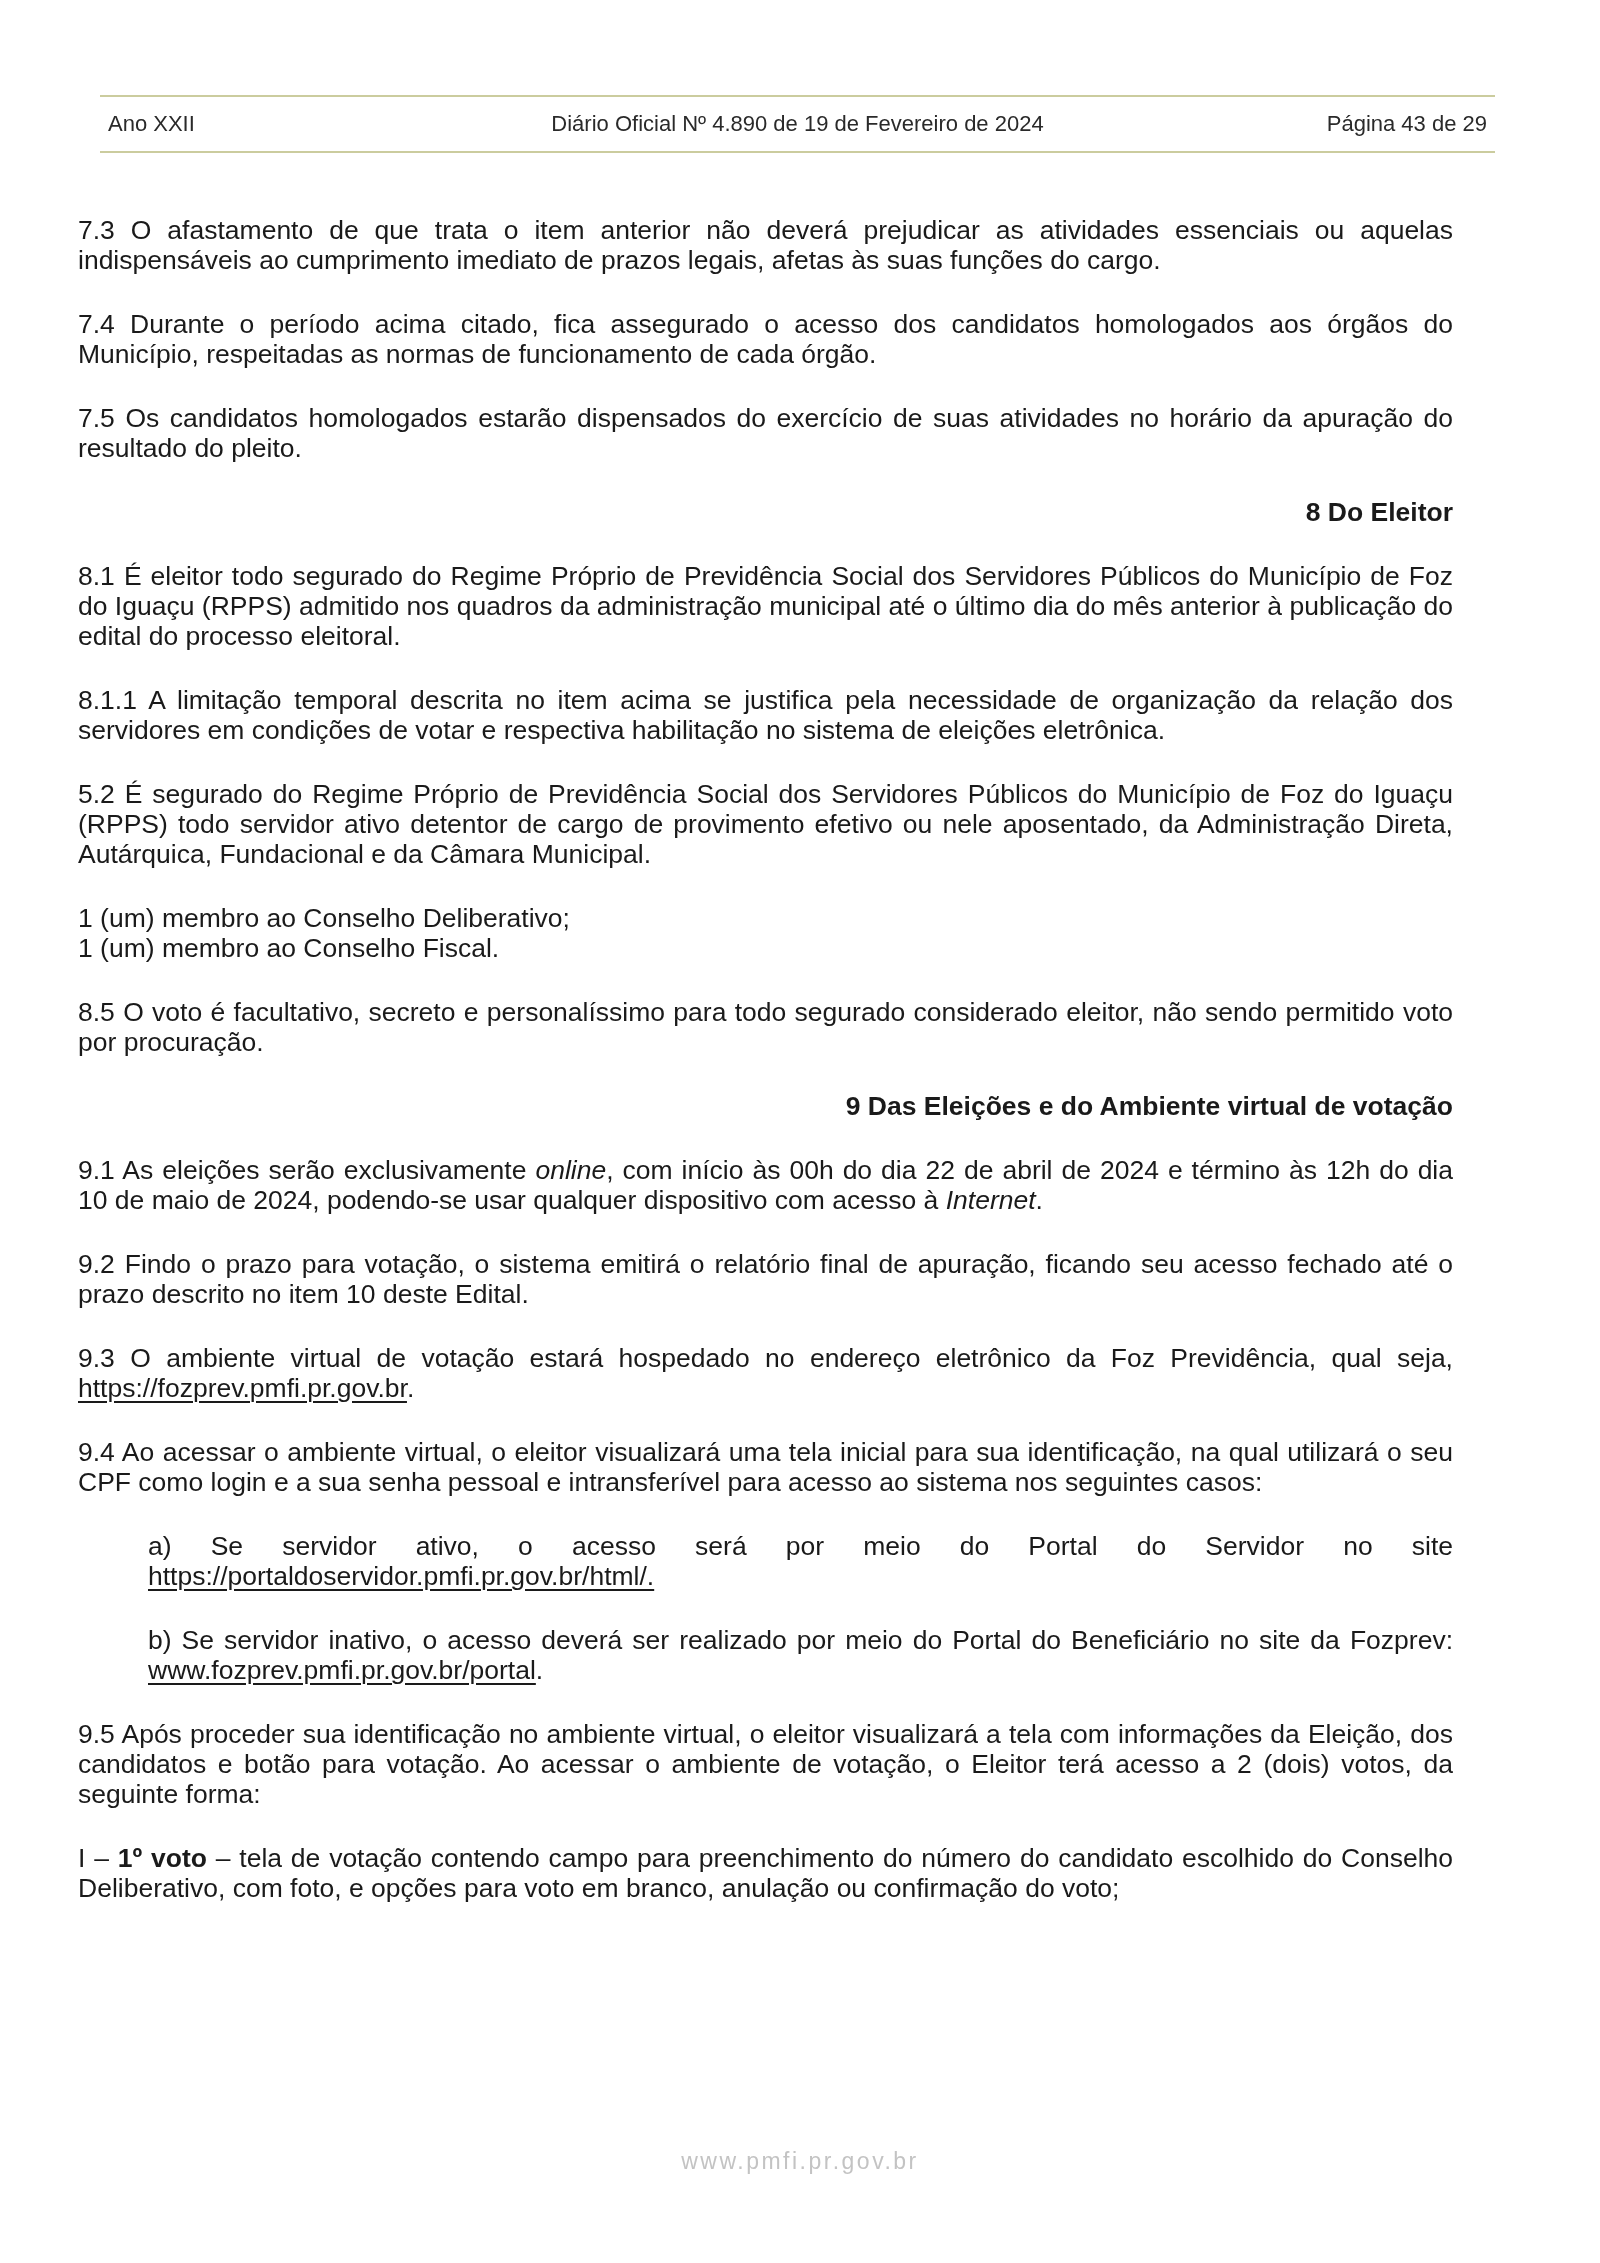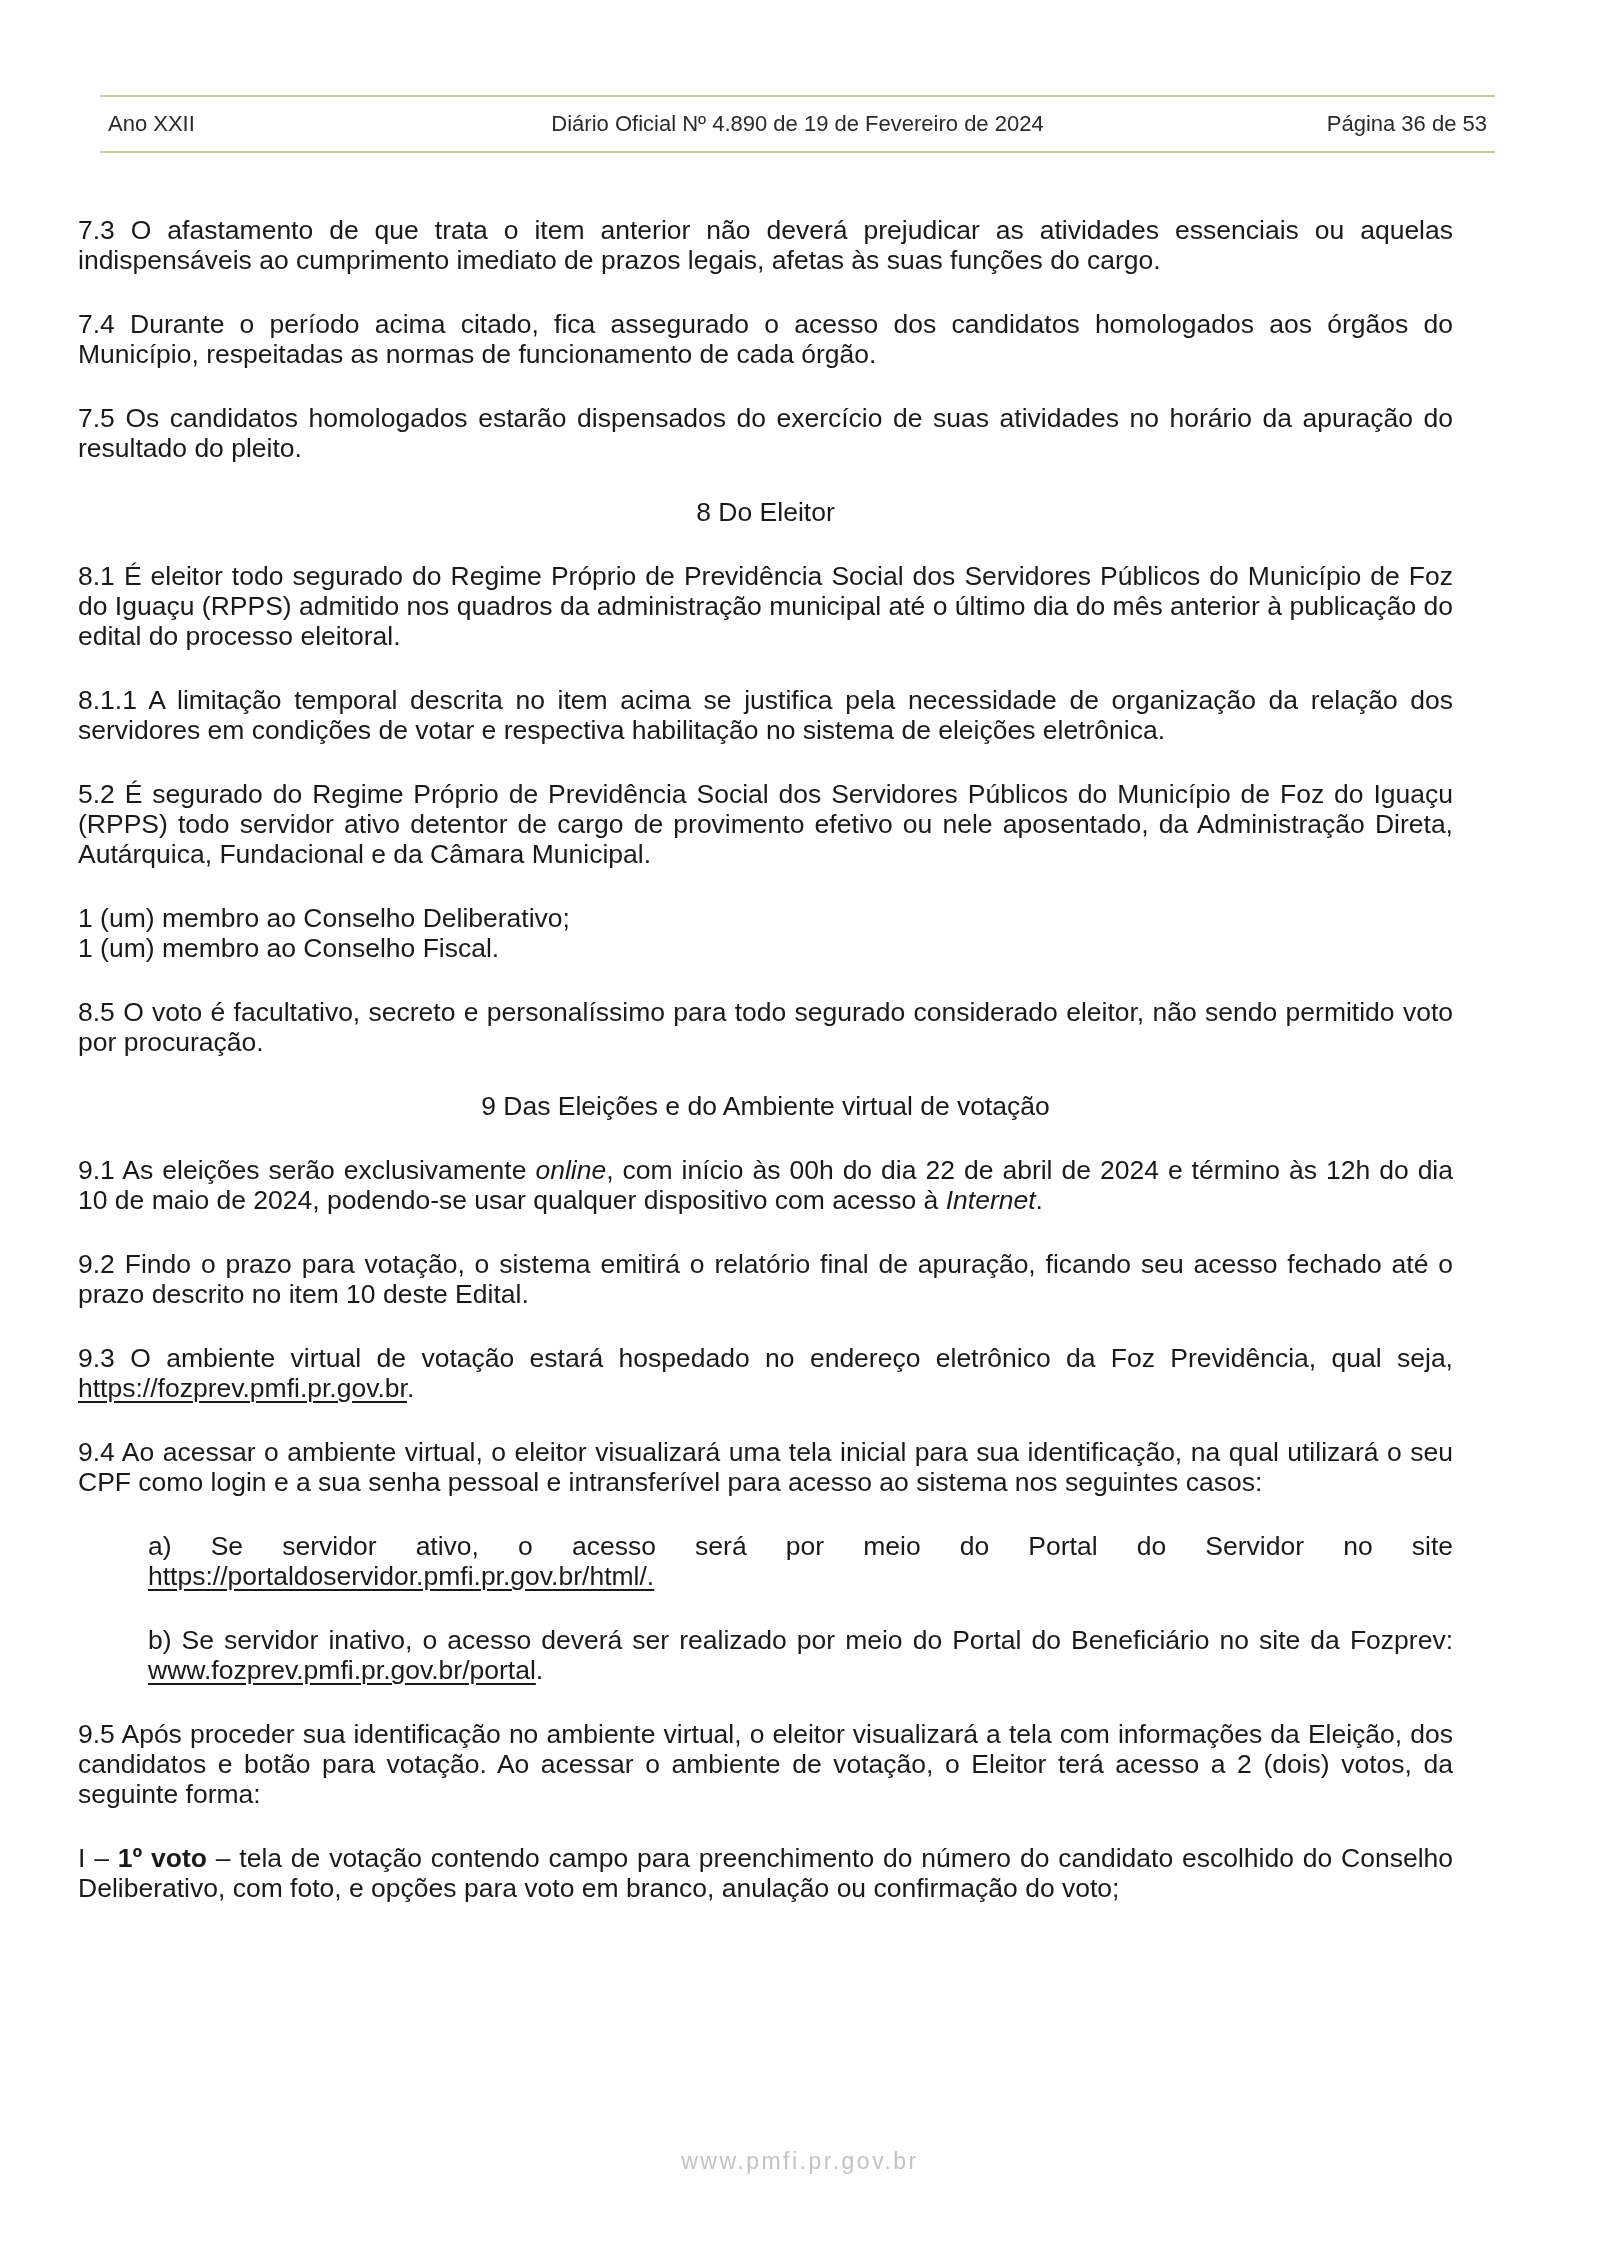--- a/index.html
+++ b/index.html
@@ -36,21 +36,21 @@
     padding: 0 147px 0 78px;
     font-size: 26.5px;
     line-height: 30px;
   }
   .p {
     margin: 0 0 34px 0;
     text-align: justify;
   }
   .p.tight { margin-bottom: 0; }
   .p.indent { padding-left: 70px; }
-  .p.hd { font-weight: normal; text-align: center; }
+  .p.hd { font-weight: bold; text-align: right; }
   .p span.i { font-style: italic; }
   .p span.b { font-weight: bold; }
   .p span.u {
     text-decoration: underline;
     text-underline-offset: 4px;
     text-decoration-thickness: 2px;
   }
   .ftr {
     position: absolute;
     top: 2148px;
@@ -63,21 +63,21 @@
   }
 </style>
 </head>
 <body>
 
 <div class="page">
 
   <div class="hdr">
     <span>Ano XXII</span>
     <span class="center">Diário Oficial Nº 4.890 de 19 de Fevereiro de 2024</span>
-    <span>Página 36 de 53</span>
+    <span>Página 43 de 29</span>
   </div>
 
   <div class="body-main">
     <p class="p"><span>7.3 O afastamento de que trata o item anterior não deverá prejudicar as atividades essenciais ou aquelas indispensáveis ao cumprimento imediato de prazos legais, afetas às suas funções do cargo.</span></p>
     <p class="p"><span>7.4 Durante o período acima citado, fica assegurado o acesso dos candidatos homologados aos órgãos do Município, respeitadas as normas de funcionamento de cada órgão.</span></p>
     <p class="p"><span>7.5 Os candidatos homologados estarão dispensados do exercício de suas atividades no horário da apuração do resultado do pleito.</span></p>
     <p class="p hd"><span>8 Do Eleitor</span></p>
     <p class="p"><span>8.1 É eleitor todo segurado do Regime Próprio de Previdência Social dos Servidores Públicos do Município de Foz do Iguaçu (RPPS) admitido nos quadros da administração municipal até o último dia do mês anterior à publicação do edital do processo eleitoral.</span></p>
     <p class="p"><span>8.1.1 A limitação temporal descrita no item acima se justifica pela necessidade de organização da relação dos servidores em condições de votar e respectiva habilitação no sistema de eleições eletrônica.</span></p>
     <p class="p"><span>5.2 É segurado do Regime Próprio de Previdência Social dos Servidores Públicos do Município de Foz do Iguaçu (RPPS) todo servidor ativo detentor de cargo de provimento efetivo ou nele aposentado, da Administração Direta, Autárquica, Fundacional e da Câmara Municipal.</span></p>

